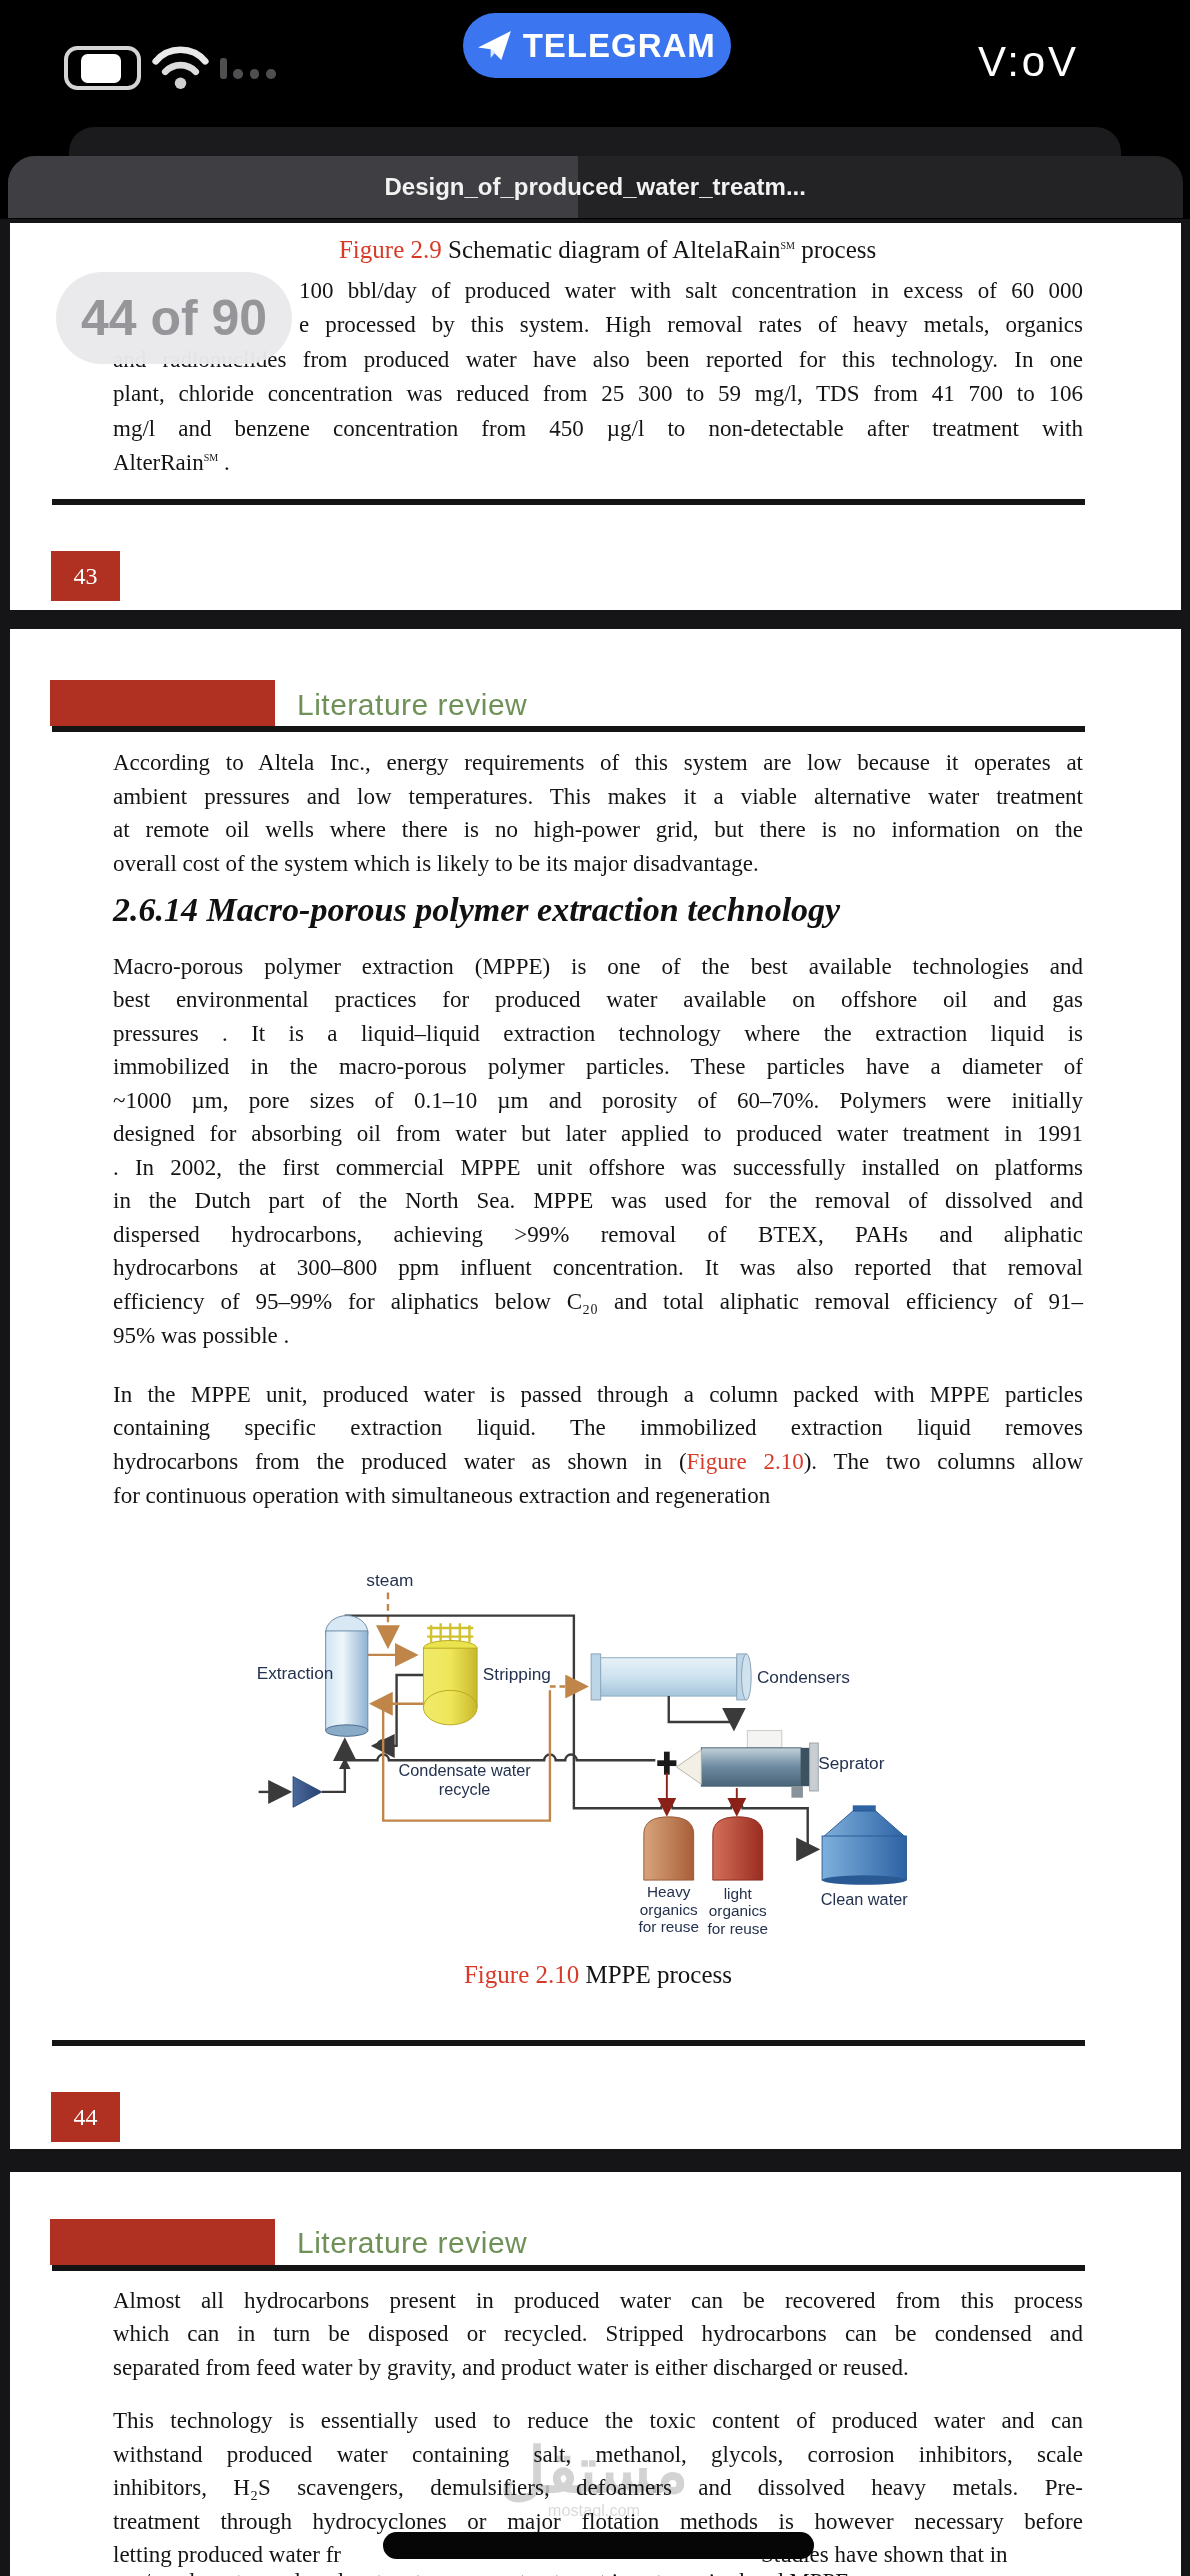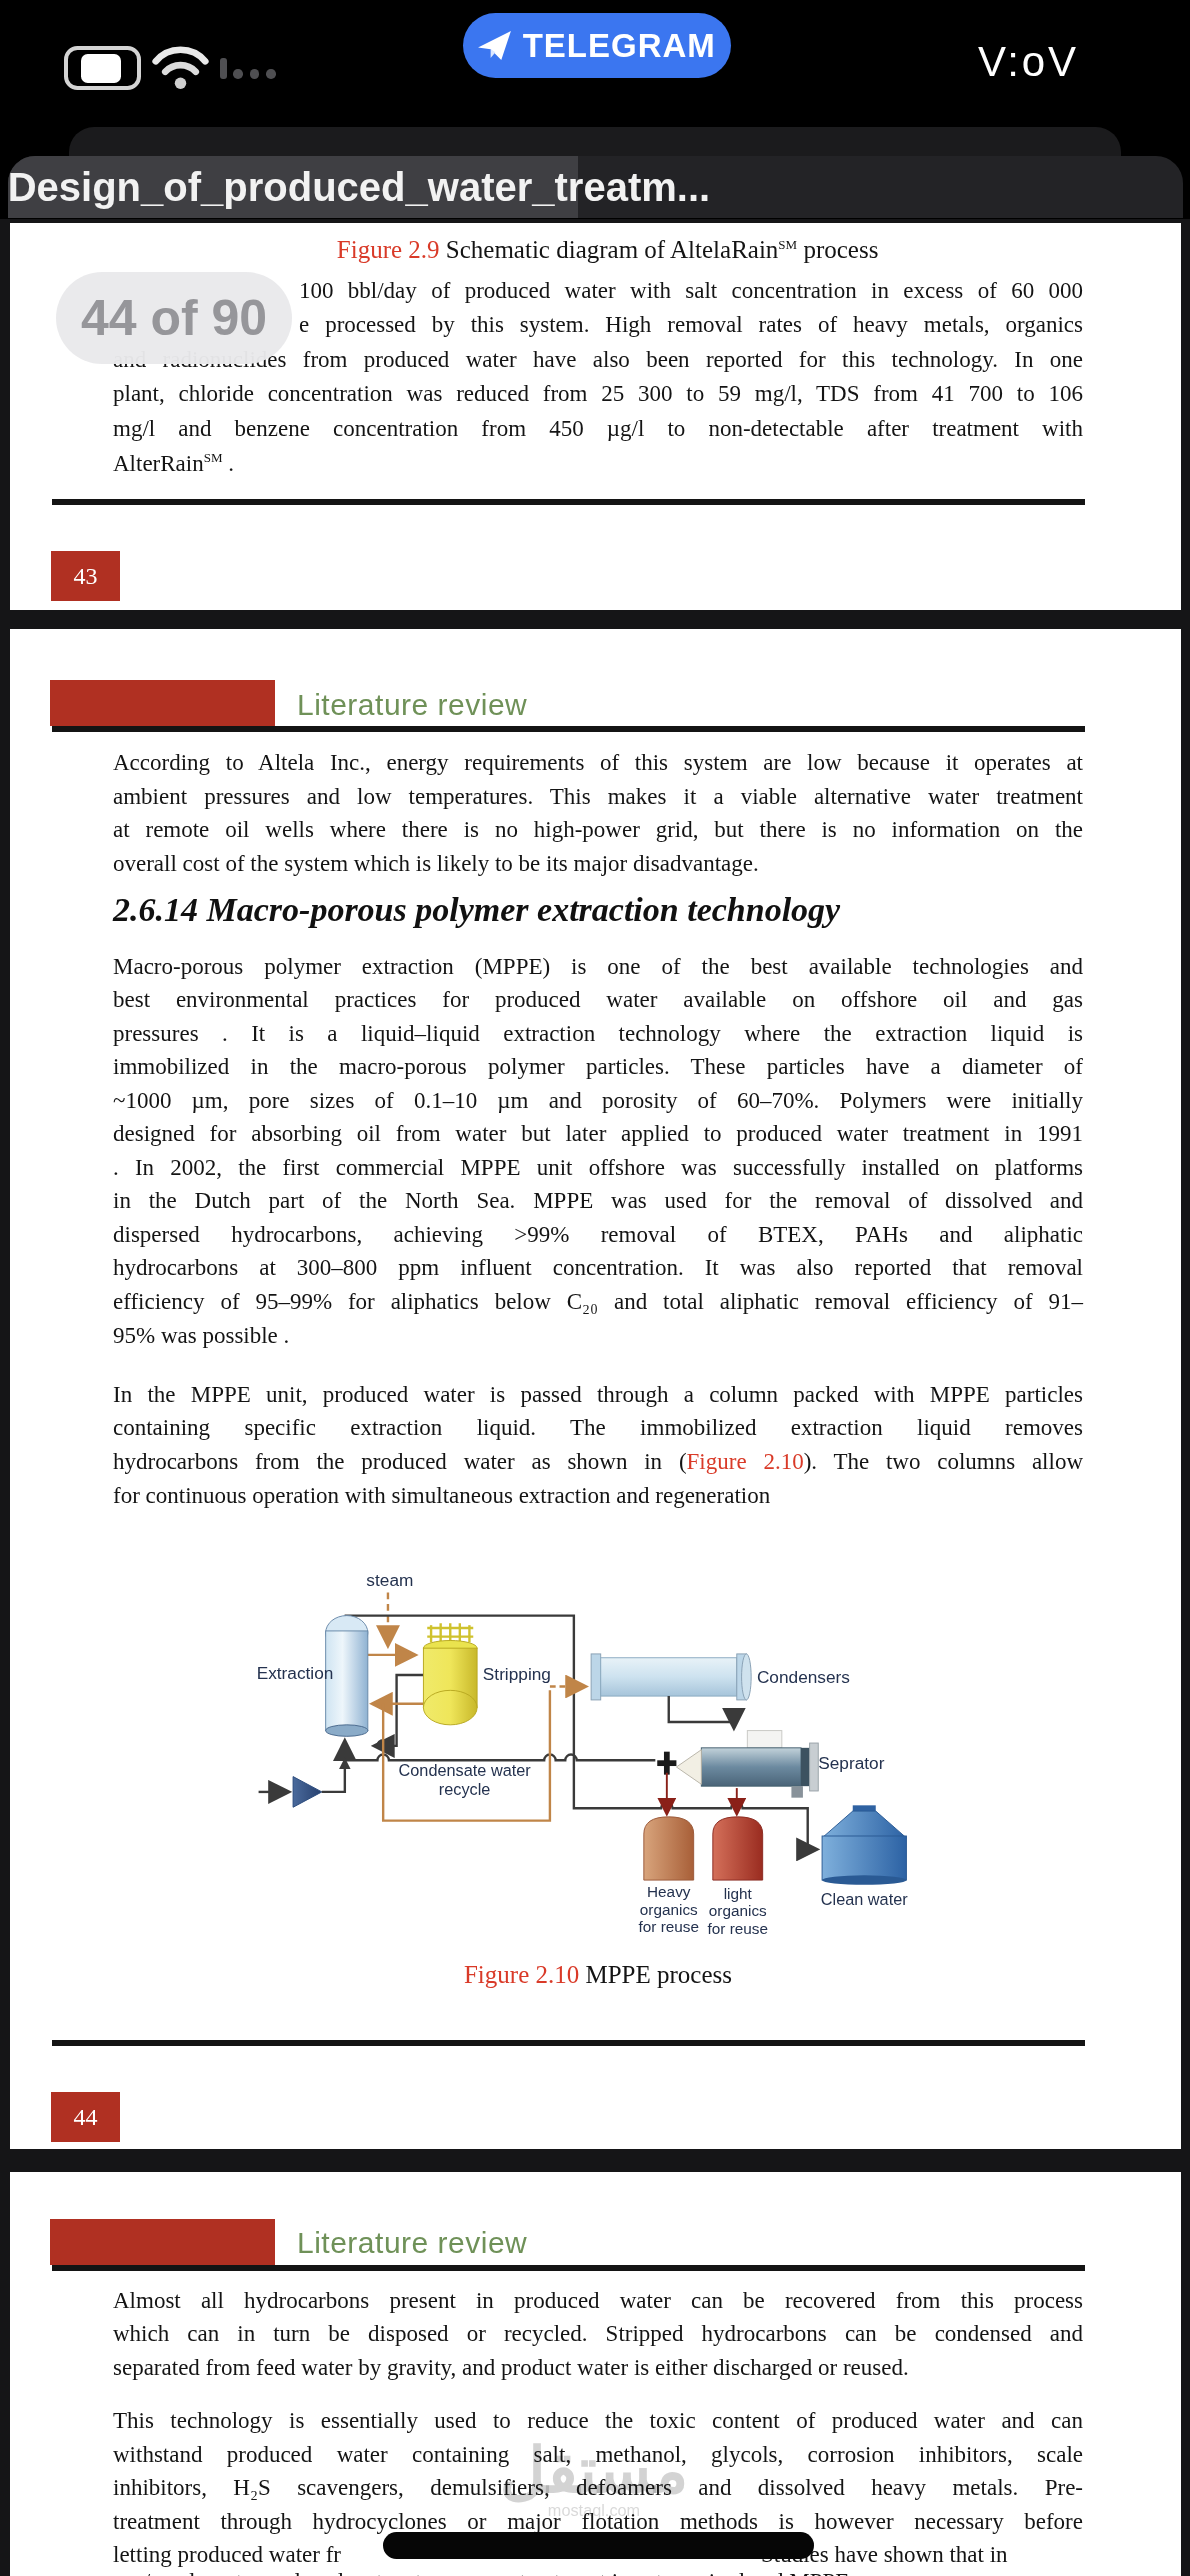--- a/index.html
+++ b/index.html
@@ -14,28 +14,28 @@
   .sigdots{position:absolute;left:220px;top:58px;display:flex;align-items:flex-end;gap:6.7px;}
   .sigdots .bar{width:6.7px;height:21px;background:#4f4f52;border-radius:2.9px;}
   .sigdots .dot{width:9.6px;height:9.6px;background:#4f4f52;border-radius:50%;}
   .tg-pill{position:absolute;left:463px;top:13.4px;width:268px;height:65px;background:#3b76f0;border-radius:33px;display:flex;align-items:center;justify-content:center;gap:11.5px;}
   .tg-pill span{color:#fff;font-size:33px;font-weight:bold;letter-spacing:1px;}
   .clock{position:absolute;right:111px;top:38px;color:#fff;font-size:42px;font-weight:500;letter-spacing:2.9px;}
   
   .sheet-behind{position:absolute;left:69px;top:127px;width:1052px;height:38px;background:#1b1b1d;border-radius:25px 25px 0 0;}
   .doc-header{position:absolute;left:7.7px;top:156px;width:1175px;height:62px;background:#232326;border-radius:27px 27px 0 0;overflow:hidden;}
   .doc-header .progress{position:absolute;left:0;top:0;height:62px;width:48.5%;background:#3f3f43;}
-  .doc-header .title{position:relative;text-align:left;line-height:62px;color:#f2f2f2;font-size:40px;font-weight:bold;}
+  .doc-header .title{position:relative;text-align:center;line-height:62px;color:#f2f2f2;font-size:24px;font-weight:bold;}
   
   .bline{position:absolute;left:113px;width:970px;font-family:"Liberation Serif",serif;font-size:23px;color:#141414;}
   .just{text-align:justify;text-align-last:justify;}
   .short{left:299px;width:784px;}
   .caption{position:absolute;left:113px;width:970px;text-align:center;font-family:"Liberation Serif",serif;font-size:25px;color:#141414;}
   .figref{color:#d93a28;}
-  sup.sm{font-size:13px;}
+  sup.sm{font-size:10px;}
   .rule{position:absolute;left:52px;width:1033px;height:5.8px;background:#141414;}
   .pagenum{position:absolute;left:51px;width:69px;height:50px;background:#b03022;color:#fff;font-family:"Liberation Serif",serif;font-size:24px;display:flex;align-items:center;justify-content:center;margin-top:44px;}
   .band{position:absolute;left:50px;width:225px;height:46px;background:#b03022;}
   .bandlabel{position:absolute;left:297px;font-size:30px;color:#6f9158;letter-spacing:0.5px;}
   .heading{position:absolute;left:113px;width:970px;font-family:"Liberation Serif",serif;font-style:italic;font-weight:bold;font-size:34px;color:#111;}
   .indicator{position:absolute;left:56px;top:272px;width:236px;height:92px;background:rgba(233,233,235,.97);border-radius:46px;display:flex;align-items:center;justify-content:center;color:#96969a;font-size:50px;font-weight:bold;z-index:6;}
   .redaction{position:absolute;left:383px;top:2532px;width:431px;height:27px;background:#060606;border-radius:13.4px;z-index:7;}
   .watermark{position:absolute;left:450px;top:2434px;width:288px;text-align:center;color:rgba(110,110,110,.30);z-index:0;}
   .watermark .ar{font-size:63px;font-weight:bold;}
   .watermark .lat{font-size:16.3px;color:rgba(110,110,110,.26);margin-top:-5.7px;}

